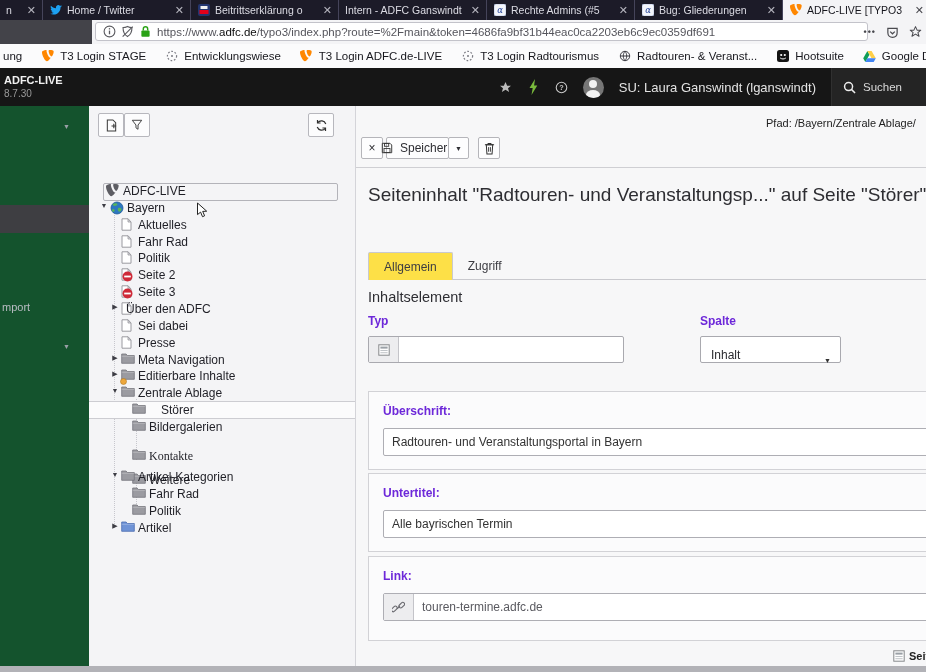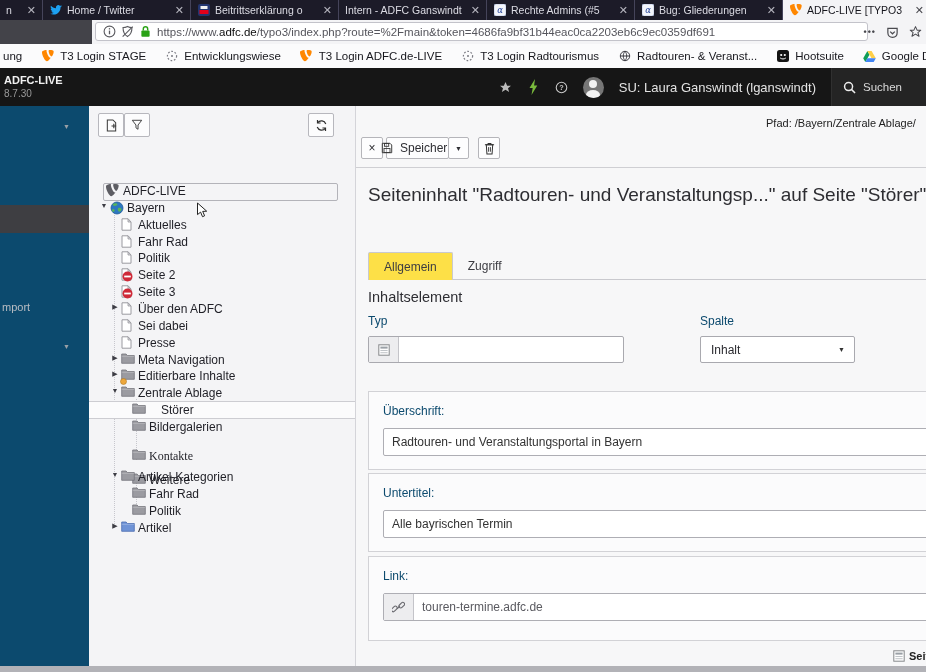--- a/index.html
+++ b/index.html
@@ -31,21 +31,21 @@
   .sitename{position:absolute;left:4px;top:6px;font-size:11px;font-weight:bold;color:#f1f1f1;}
   .version{position:absolute;left:4px;top:20px;font-size:10px;color:#9a9a9a;}
   .topright{position:absolute;right:0;top:0;height:38px;display:flex;align-items:center;gap:15px;}
   .username{font-size:13px;color:#e3e3e3;white-space:nowrap;text-align:right;}
   .avatar{width:21px;height:21px;border-radius:50%;background:#767676;position:relative;overflow:hidden;flex:none;}
   .avatar::before{content:"";position:absolute;left:6.5px;top:3.5px;width:8px;height:8px;border-radius:50%;background:#f2f2f2;}
   .avatar::after{content:"";position:absolute;left:3.5px;top:13px;width:14px;height:10px;border-radius:50%;background:#f2f2f2;}
   .searchbox{width:83px;height:38px;background:#242424;border-left:1px solid #303030;display:flex;
              align-items:center;gap:7px;padding-left:11px;font-size:11.5px;color:#d9d9d9;flex:none;}
   
-  .modmenu{position:absolute;left:0;top:106px;width:89px;height:560px;background:#0c4a6e;}
+  .modmenu{position:absolute;left:0;top:106px;width:89px;height:560px;background:#14532d;}
   .modband{position:absolute;left:0;top:99px;width:100%;height:28px;background:#3e3e42;}
   .modcaret{position:absolute;font-size:7px;color:#9aa0a7;}
   .modlabel{position:absolute;left:2px;top:195px;font-size:11px;color:#b9bdc3;}
   
   .treepanel{position:absolute;left:89px;top:106px;width:266px;height:560px;background:#f4f4f6;border-right:1px solid #d4d4d9;}
   .treebtn{position:absolute;width:24px;height:22px;border:1px solid #b7b7bd;border-radius:2px;background:#fcfcfd;
            display:flex;align-items:center;justify-content:center;top:7px;cursor:pointer;}
   .trow{position:absolute;height:16px;left:0;right:0;font-size:12px;color:#1f1f26;}
   .trow .tlabel{position:absolute;top:1px;white-space:nowrap;}
   .trow.sel{background:#fbfbfc;border-top:1px solid #cdcdd2;border-bottom:1px solid #cdcdd2;margin-top:-1px;}
@@ -60,21 +60,21 @@
   .pfad{position:absolute;left:410px;top:11px;font-size:11px;color:#222;white-space:nowrap;}
   .dbtn{position:absolute;top:31px;height:22px;border:1px solid #b5b5ba;border-radius:2px;background:#fdfdfe;
         display:flex;align-items:center;justify-content:center;gap:6px;font-size:12px;color:#2e2e33;box-sizing:border-box;cursor:pointer;}
   .h1{position:absolute;left:12px;top:76px;width:660px;font-size:19px;line-height:25px;color:#2d2d32;font-weight:500;}
   .tabsrow{position:absolute;left:12px;top:146px;height:28px;display:flex;}
   .tabline{position:absolute;left:12px;right:-60px;top:173px;border-bottom:1px solid #c9c9ce;}
   .ftab{height:27px;padding:0 15px;display:flex;align-items:center;font-size:12px;color:#3c3c42;
         box-sizing:border-box;position:relative;z-index:2;cursor:pointer;}
   .ftab.active{background:#fde047;border:1px solid #c9c9ce;border-bottom:none;border-radius:2px 2px 0 0;height:28px;}
   .sectiontitle{position:absolute;left:12px;top:183px;font-size:14.5px;color:#2e2e33;}
-  .flabel{position:absolute;font-size:12px;font-weight:normal;color:#0c4a6e;}
+  .flabel{position:absolute;font-size:12px;font-weight:bold;color:#6d28d9;}
   .selectgrp{position:absolute;height:27px;display:flex;border:1px solid #a9a9af;border-radius:2px;background:#fff;box-sizing:border-box;}
   .addon{width:29px;background:#ededef;border-right:1px solid #c4c4c9;display:flex;align-items:center;justify-content:center;flex:none;}
   .selval{flex:1;display:flex;align-items:center;padding:0 10px;font-size:12px;color:#2a2a2f;position:relative;cursor:pointer;}
   .chev{position:absolute;right:9px;top:9px;font-size:7px;color:#333;}
   .fbox{position:absolute;left:12px;right:-60px;border:1px solid #d2d2d6;background:#fbfbfc;box-sizing:border-box;}
   .finput{position:absolute;left:14px;right:24px;height:28px;border:1px solid #aeaeb4;border-radius:2px;background:#fff;
           font-family:"Liberation Sans",sans-serif;font-size:12px;color:#333;padding:0 8px;box-sizing:border-box;}
   .inputgrp{position:absolute;left:14px;right:24px;height:28px;display:flex;border:1px solid #aeaeb4;border-radius:2px;background:#fff;box-sizing:border-box;}
   .inputgrp input{flex:1;border:none;outline:none;font-family:"Liberation Sans",sans-serif;font-size:12px;color:#5a5a60;padding:0 8px;background:transparent;}
   .recfooter{position:absolute;left:536px;top:543px;display:flex;align-items:center;gap:4px;font-size:11px;font-weight:bold;color:#222;white-space:nowrap;}
@@ -377,21 +377,21 @@
                 <rect x="2.2" y="4.6" width="6.6" height="1.8" fill="#fff"></rect>
               </svg></span></span>
           <span class="tlabel" style="left: 49px;">Seite 3</span>
         </div>
         <div class="trow" style="top: 195px;">
           <span class="tcaret" style="left: 21px;">▶</span>
           <span class="ticon" style="left: 32px;"><svg width="11" height="13" viewBox="0 0 11 13">
               <path d="M1 .8h6L10 4v8.2H1z" fill="#fff" stroke="#9a9aa0" stroke-width="1"></path>
               <path d="M7 .8 10 4H7z" fill="#d7d7dc" stroke="#9a9aa0" stroke-width=".8"></path>
             </svg></span>
-          <span class="tlabel" style="left: 49px;">Über den ADFC</span>
+          <span class="tlabel" style="left: 37px;">Über den ADFC</span>
         </div>
         <div class="trow" style="top: 212px;">
           <span class="ticon" style="left: 32px;"><svg width="11" height="13" viewBox="0 0 11 13">
               <path d="M1 .8h6L10 4v8.2H1z" fill="#fff" stroke="#9a9aa0" stroke-width="1"></path>
               <path d="M7 .8 10 4H7z" fill="#d7d7dc" stroke="#9a9aa0" stroke-width=".8"></path>
             </svg></span>
           <span class="tlabel" style="left: 49px;">Sei dabei</span>
         </div>
         <div class="trow" style="top: 229px;">
           <span class="ticon" style="left: 32px;"><svg width="11" height="13" viewBox="0 0 11 13">
@@ -535,21 +535,21 @@
           <svg width="12" height="12" viewBox="0 0 12 12">
             <rect x=".8" y=".8" width="10.4" height="10.4" fill="#fdfdfd" stroke="#87898c" stroke-width="1"></rect>
             <rect x="2.4" y="2.6" width="7.2" height="2" fill="#9aa0a6"></rect>
             <rect x="2.4" y="6" width="7.2" height="1" fill="#c0c4c8"></rect>
             <rect x="2.4" y="8.2" width="7.2" height="1" fill="#c0c4c8"></rect>
           </svg>
         </span>
     </div>
 
     <div class="flabel" style="left:344px;top:208px;">Spalte</div>
-    <div class="selectgrp" style="left:344px;top:230px;width:155px;">
+    <div class="selectgrp" style="left:344px;top:230px;width:141px;align-items:flex-end;">
       <span class="selval">
           <span>Inhalt</span>
           <span class="chev">▼</span>
         </span>
     </div>
 
     <div class="fbox" style="top:285px;height:79px;">
       <div class="flabel" style="left:14px;top:12px;">Überschrift:</div>
       <input class="finput" style="top: 36px;" value="Radtouren- und Veranstaltungsportal in Bayern">
     </div>

